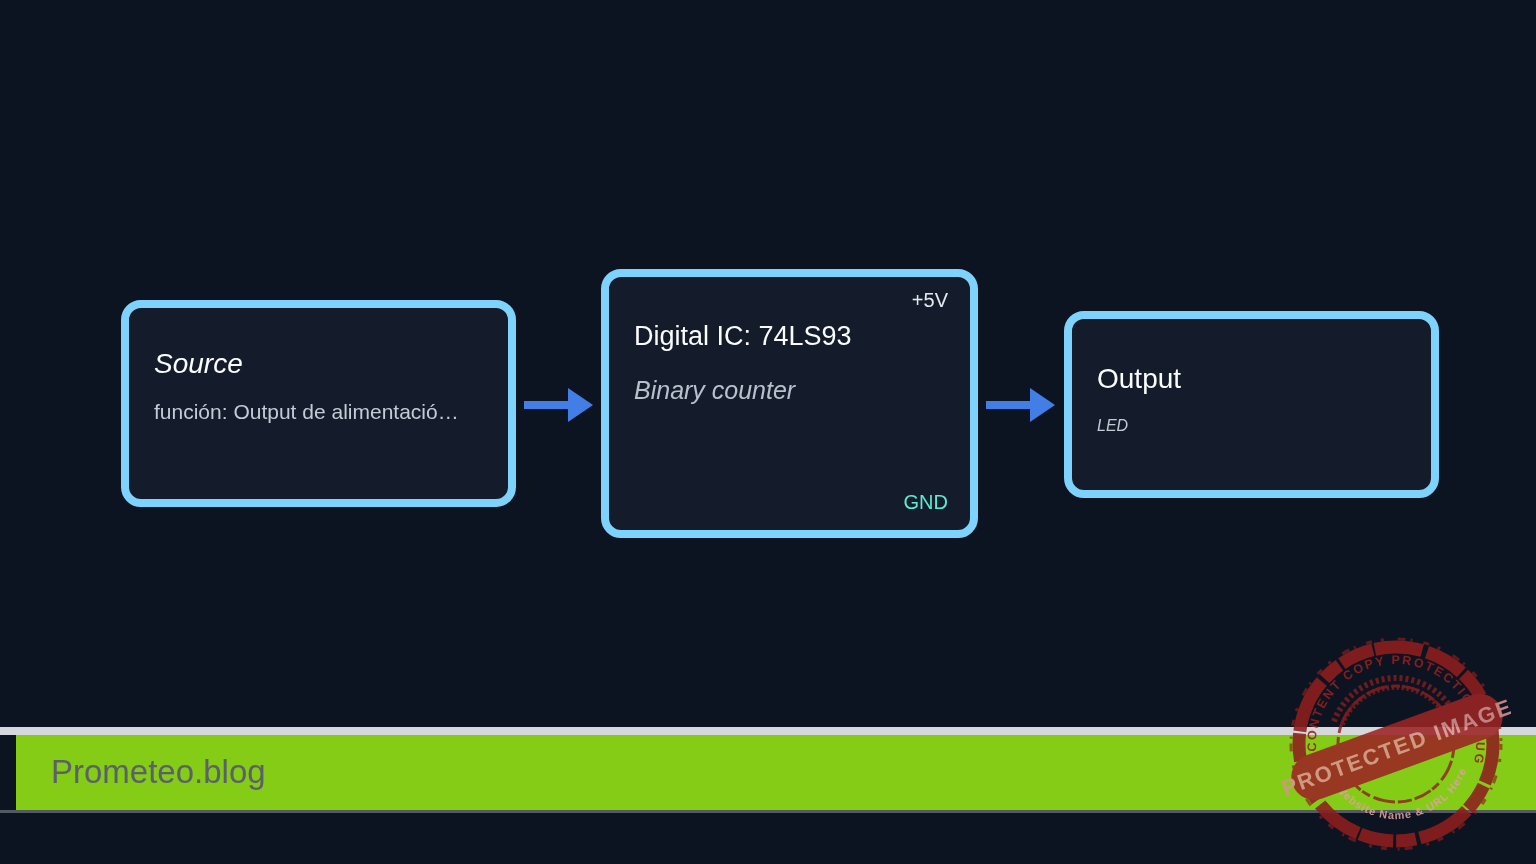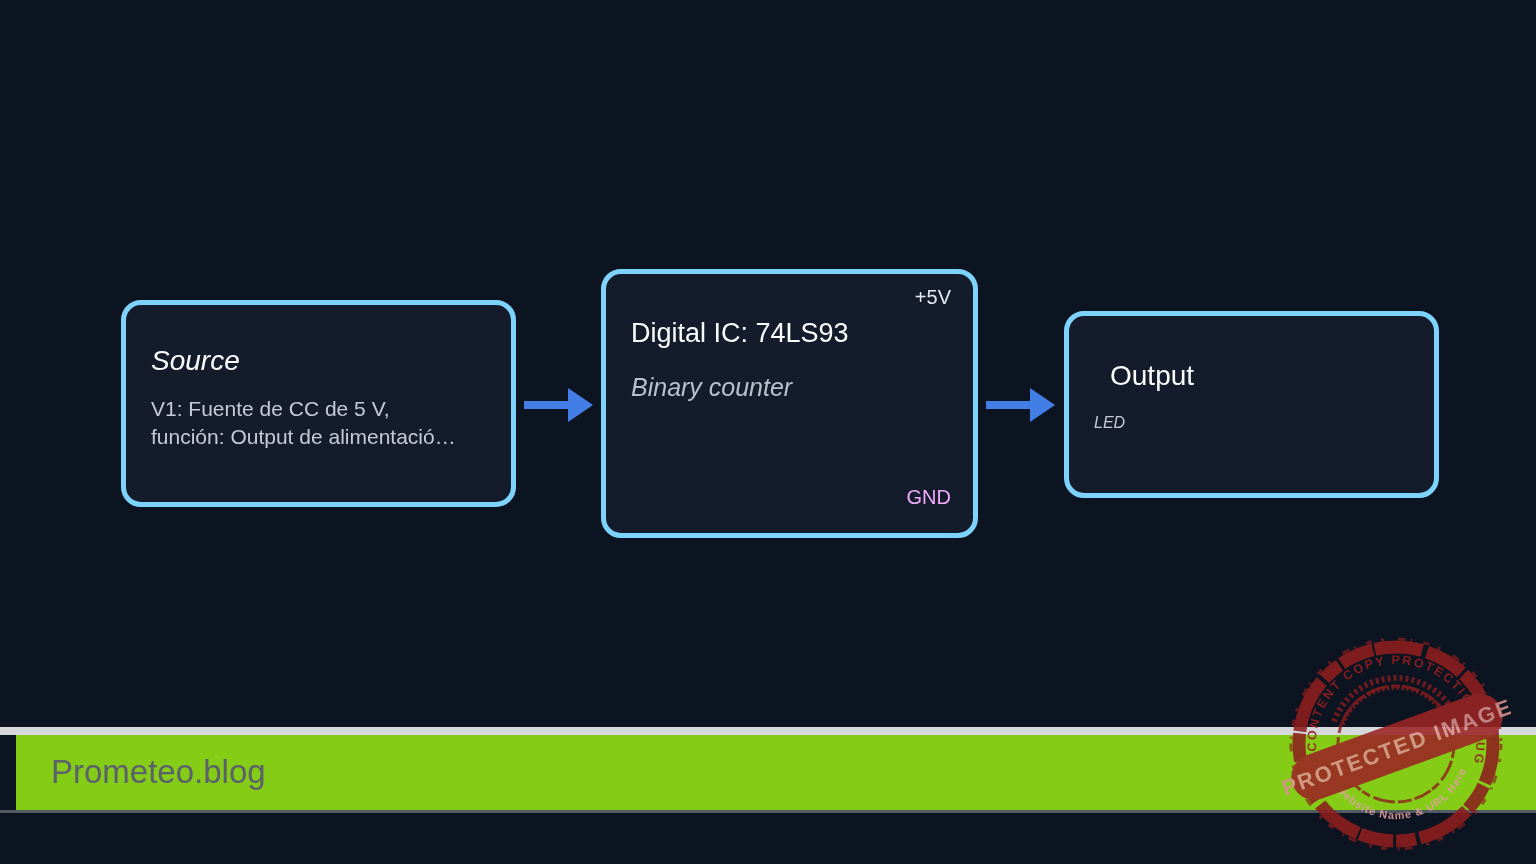--- a/index.html
+++ b/index.html
@@ -14,38 +14,38 @@
     overflow: hidden;
     background: #0d1421;
     font-family: "Liberation Sans", sans-serif;
   }
 
   
   .node {
     position: absolute;
     box-sizing: border-box;
     background: #141c2b;
-    border: 5px solid #7dd3fc;
+    border: 8px solid #7dd3fc;
     border-radius: 20px;
   }
   .node-source { left: 121px; top: 300px; width: 395px; height: 207px; }
   .node-ic     { left: 601px; top: 269px; width: 377px; height: 269px; }
   .node-output { left: 1064px; top: 311px; width: 375px; height: 187px; }
 
   .node-title {
     position: absolute;
     left: 25px;
     color: #fbfcfe;
     font-size: 28px;
     font-weight: 400;
     white-space: nowrap;
   }
   .node-source .node-title { top: 40px; font-style: italic; }
   .node-ic .node-title     { top: 44px; font-size: 27px; text-align: right; }
-  .node-output .node-title { top: 44px; margin-left: 16px; }
+  .node-output .node-title { top: 44px; }
 
   .node-desc {
     position: absolute;
     left: 25px;
     top: 90px;
     color: #c5cbd6;
     font-size: 21px;
     line-height: 28px;
     white-space: nowrap;
   }
@@ -60,21 +60,21 @@
   .node-output .node-sub { top: 98px; font-size: 16px; color: #c5cbd6; }
 
   .pin {
     position: absolute;
     right: 22px;
     font-size: 20px;
     color: #e4e9f0;
     white-space: nowrap;
   }
   .pin-top    { top: 12px; }
-  .pin-bottom { bottom: 24px; color: #f0abfc; }
+  .pin-bottom { bottom: 16px; color: #5eead4; }
 
   
   .arrow { position: absolute; }
   .arrow-1 { left: 524px; top: 387px; }
   .arrow-2 { left: 986px; top: 387px; }
   .arrow rect, .arrow polygon { fill: #437ee6; }
 
   
   .footer-strip {
     position: absolute;
@@ -115,21 +115,20 @@
   .stamp .band-text  { fill: #d9938f; font-weight: bold; font-size: 22px; letter-spacing: 2px; }
 </style>
 </head>
 <body>
 
 <div class="stage">
 
   <div class="node node-source">
     <div class="node-title">Source</div>
     <div class="node-desc">
-      <div>V1: Fuente de CC de 5 V,</div>
       <div>función: Output de alimentació…</div>
     </div>
   </div>
 
   <svg class="arrow arrow-1" width="70" height="36" viewBox="0 0 70 36">
     <rect x="0" y="14" width="46" height="8"></rect>
     <polygon points="44,1 69,18 44,35"></polygon>
   </svg>
 
   <div class="node node-ic">

